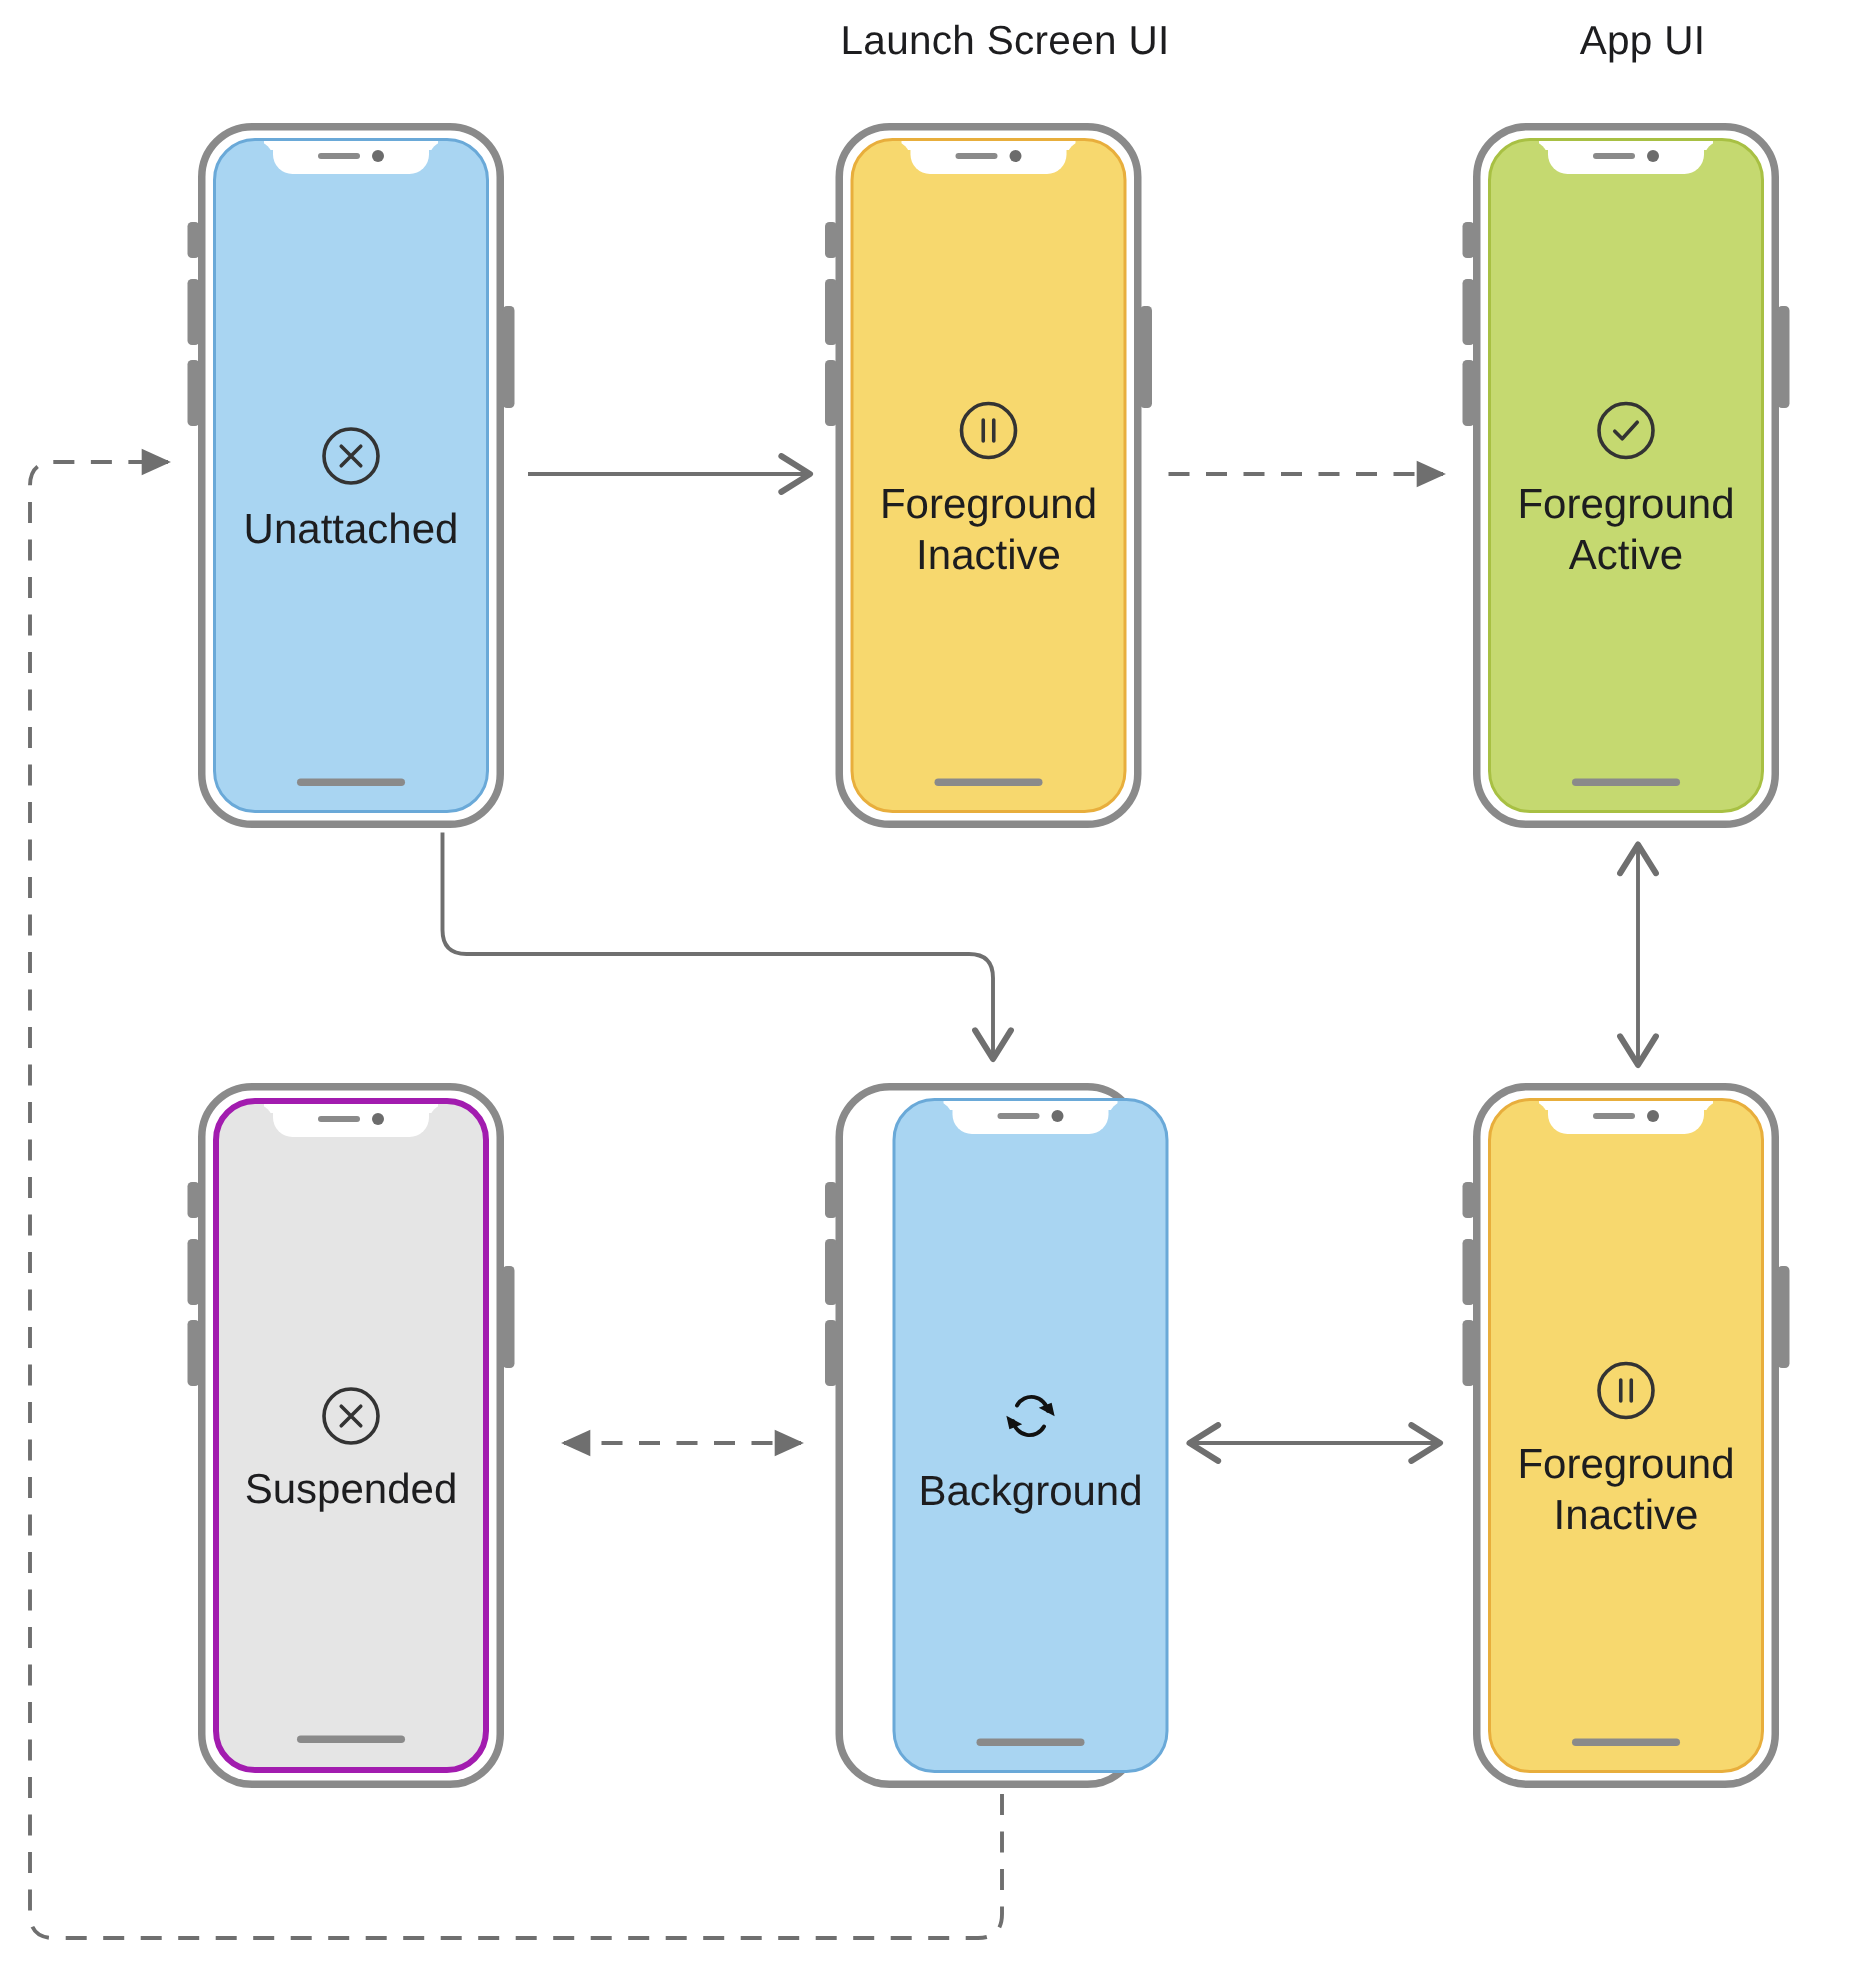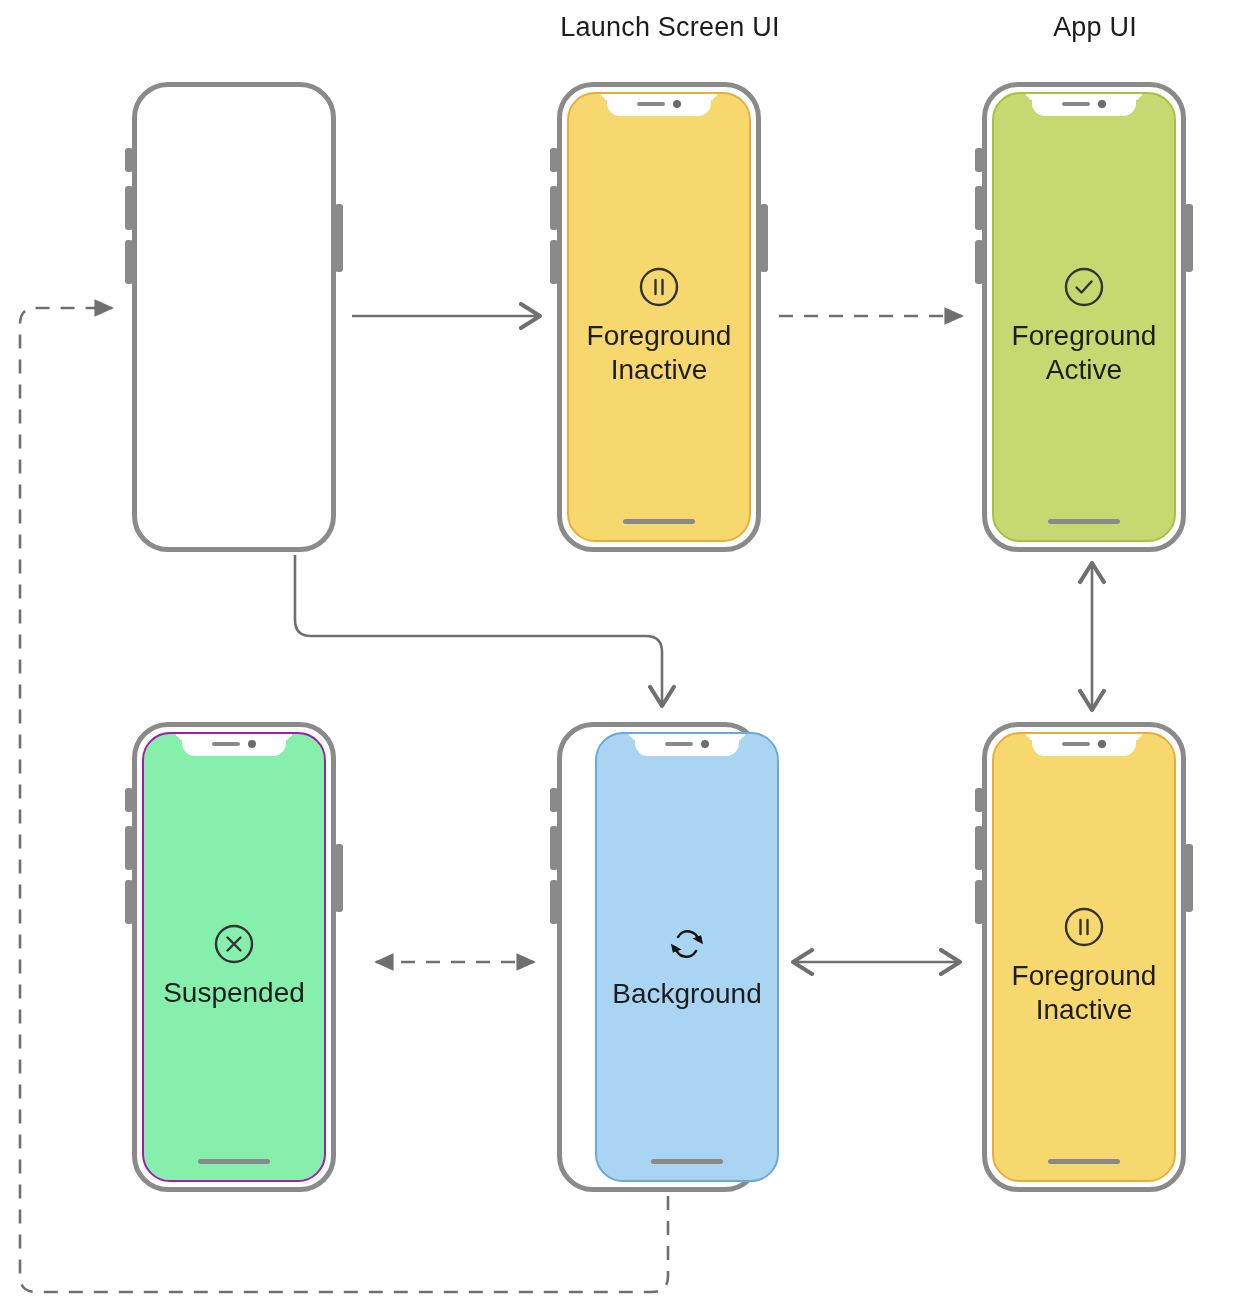--- a/index.html
+++ b/index.html
@@ -159,20 +159,36 @@
 
 <div class="col-header" id="hdr-launch">Launch Screen UI</div>
 <div class="col-header" id="hdr-app">App UI</div>
 
 <div class="phone" id="phone-unattached" style="left:118px; top:82px;">
   <div class="body"></div>
   <div class="btn-side btn-mute"></div>
   <div class="btn-side btn-vup"></div>
   <div class="btn-side btn-vdn"></div>
   <div class="btn-side btn-pwr"></div>
+  <div class="screen" style="background:#a9d5f2; border:2px solid #6aa9d8;">
+    <div class="content">
+      <div class="state-icon">
+        <svg width="44" height="44" viewBox="0 0 44 44">
+          <circle cx="22" cy="22" r="18" fill="none" stroke="#333" stroke-width="2.4"></circle>
+          <path d="M15.5 15.5 L28.5 28.5 M28.5 15.5 L15.5 28.5" stroke="#333" stroke-width="2.4" stroke-linecap="round"></path>
+        </svg>
+      </div>
+      <div class="state-label">Unattached</div>
+    </div>
+    <div class="notch-cut">
+      <div class="speaker"></div>
+      <div class="camera"></div>
+    </div>
+    <div class="home-ind"></div>
+  </div>
 </div>
 
 <div class="phone" id="phone-fg-inactive-top" style="left:543px; top:82px;">
   <div class="body"></div>
   <div class="btn-side btn-mute"></div>
   <div class="btn-side btn-vup"></div>
   <div class="btn-side btn-vdn"></div>
   <div class="btn-side btn-pwr"></div>
   <div class="screen" style="background:#f7d86e; border:2px solid #e8ae3c;">
     <div class="content">
@@ -217,21 +233,21 @@
     <div class="home-ind"></div>
   </div>
 </div>
 
 <div class="phone" id="phone-suspended" style="left:118px; top:722px;">
   <div class="body"></div>
   <div class="btn-side btn-mute"></div>
   <div class="btn-side btn-vup"></div>
   <div class="btn-side btn-vdn"></div>
   <div class="btn-side btn-pwr"></div>
-  <div class="screen" style="background:#86efac; border:2px solid #a21caf;padding-left:24px;">
+  <div class="screen" style="background:#e5e5e5; border:4px solid #a21caf;padding-left:24px;">
     <div class="content">
       <div class="state-icon">
         <svg width="44" height="44" viewBox="0 0 44 44">
           <circle cx="22" cy="22" r="18" fill="none" stroke="#333" stroke-width="2.4"></circle>
           <path d="M15.5 15.5 L28.5 28.5 M28.5 15.5 L15.5 28.5" stroke="#333" stroke-width="2.4" stroke-linecap="round"></path>
         </svg>
       </div>
       <div class="state-label">Suspended</div>
     </div>
     <div class="notch-cut">

